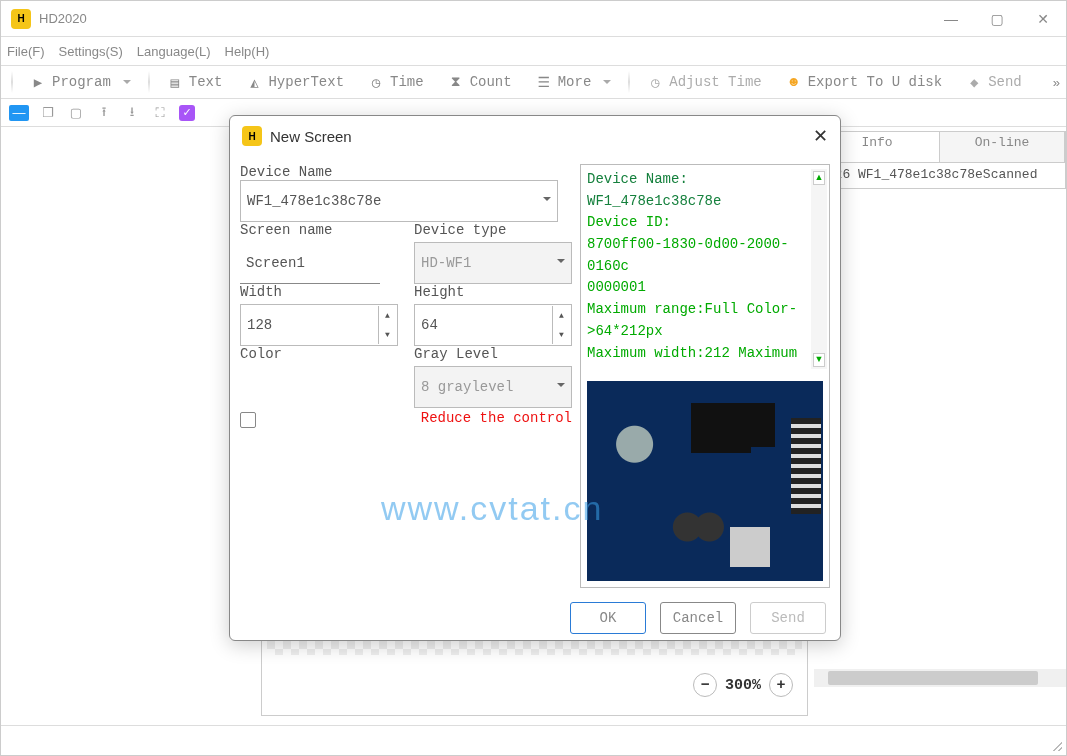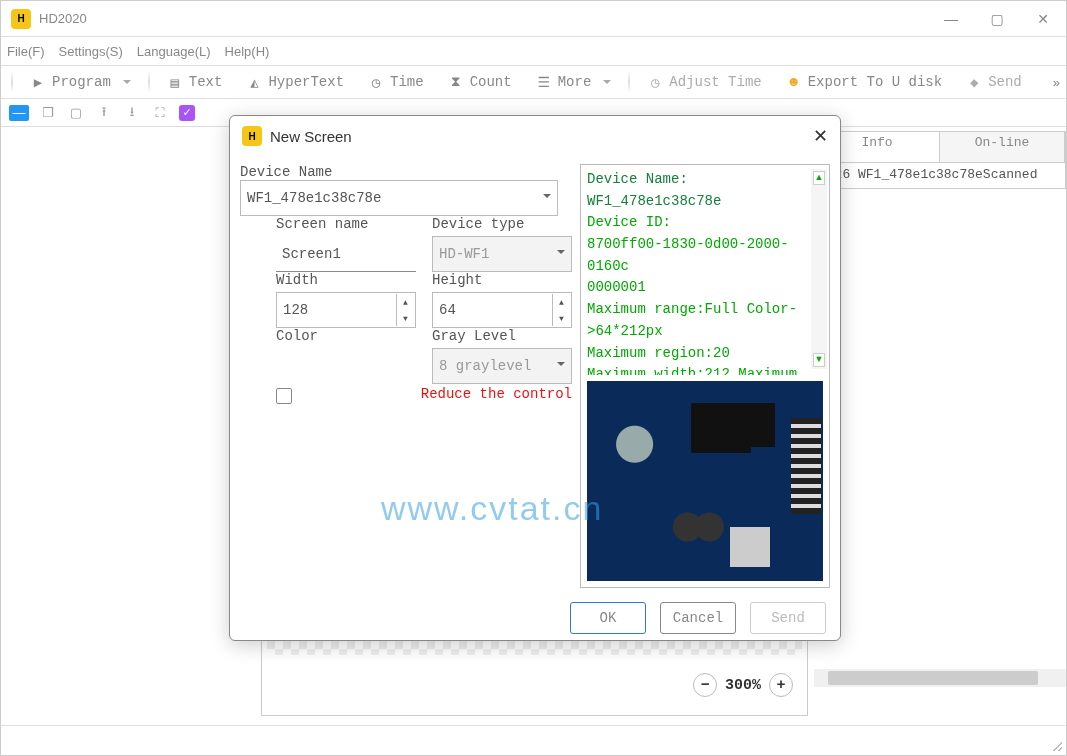--- a/index.html
+++ b/index.html
@@ -90,25 +90,25 @@
   display:flex; flex-direction:column;
 }
 .dlg-title {
   height:40px; display:flex; align-items:center; justify-content:space-between; padding:0 12px;
   font-size:15px; color:#333;
 }
 .dlg-title-left { display:flex; align-items:center; gap:8px; }
 .dlg-close { font-size:18px; cursor:default; color:#333; }
 .dlg-body { flex:1; display:flex; padding:8px 10px; gap:8px; overflow:hidden;}
 .dlg-left { width:332px; display:flex; flex-direction:column; gap:0; font-family:"Courier New",monospace; font-size:14px; color:#555;}
-.field-row { display:flex; gap:16px;margin-left:36px; }
+.field-row { display:flex; gap:16px; }
 .field { flex:1; display:flex; flex-direction:column; gap:4px; }
 .label { color:#555; }
 .input, .select {
-  height:36px; border:1px solid #bbb; background:#fff; padding:0 6px; font-family:"Courier New",monospace;
+  height:42px; border:1px solid #bbb; background:#fff; padding:0 6px; font-family:"Courier New",monospace;
   font-size:14px; color:#555; display:flex; align-items:center; justify-content:space-between;
 }
 .input.text { width:140px; border:none; border-bottom:1px solid #888; }
 .select.disabled { background:#f3f3f3; color:#999; }
 .spinner { position:relative; }
 .spin-btns { position:absolute; right:1px; top:1px; bottom:1px; width:18px; display:flex; flex-direction:column;}
 .spin-btns div { flex:1; display:flex; align-items:center; justify-content:center; border-left:1px solid #bbb; font-size:8px; color:#555;}
 .caret-down { width:0;height:0;border:4px solid transparent;border-top-color:#666; }
 .checkbox-row { display:flex; align-items:center; gap:6px; margin-top:4px; font-family:"Courier New",monospace;}
 .checkbox { width:16px;height:16px;border:1px solid #888;border-radius:2px; }
@@ -335,21 +335,20 @@
     </div>
 
     <div class="dlg-right">
       <div class="dev-info">
         <div class="gray">Device Name: WF1_478e1c38c78e</div>
         <div>Device ID:</div>
         <div>8700ff00-1830-0d00-2000-0160c</div>
         <div>0000001</div>
         <div>Maximum range:Full Color-</div>
         <div>&gt;64*212px</div>
-        <div>Maximum region:20</div>
         <div>Maximum width:212 Maximum</div>
 
       </div>
       <div class="scroll-v">
         <div class="st">▴</div>
         <div class="sb">▾</div>
       </div>
       <div class="pcb-img">
         <div class="chip c1"></div>
           <div class="chip c2"></div>

